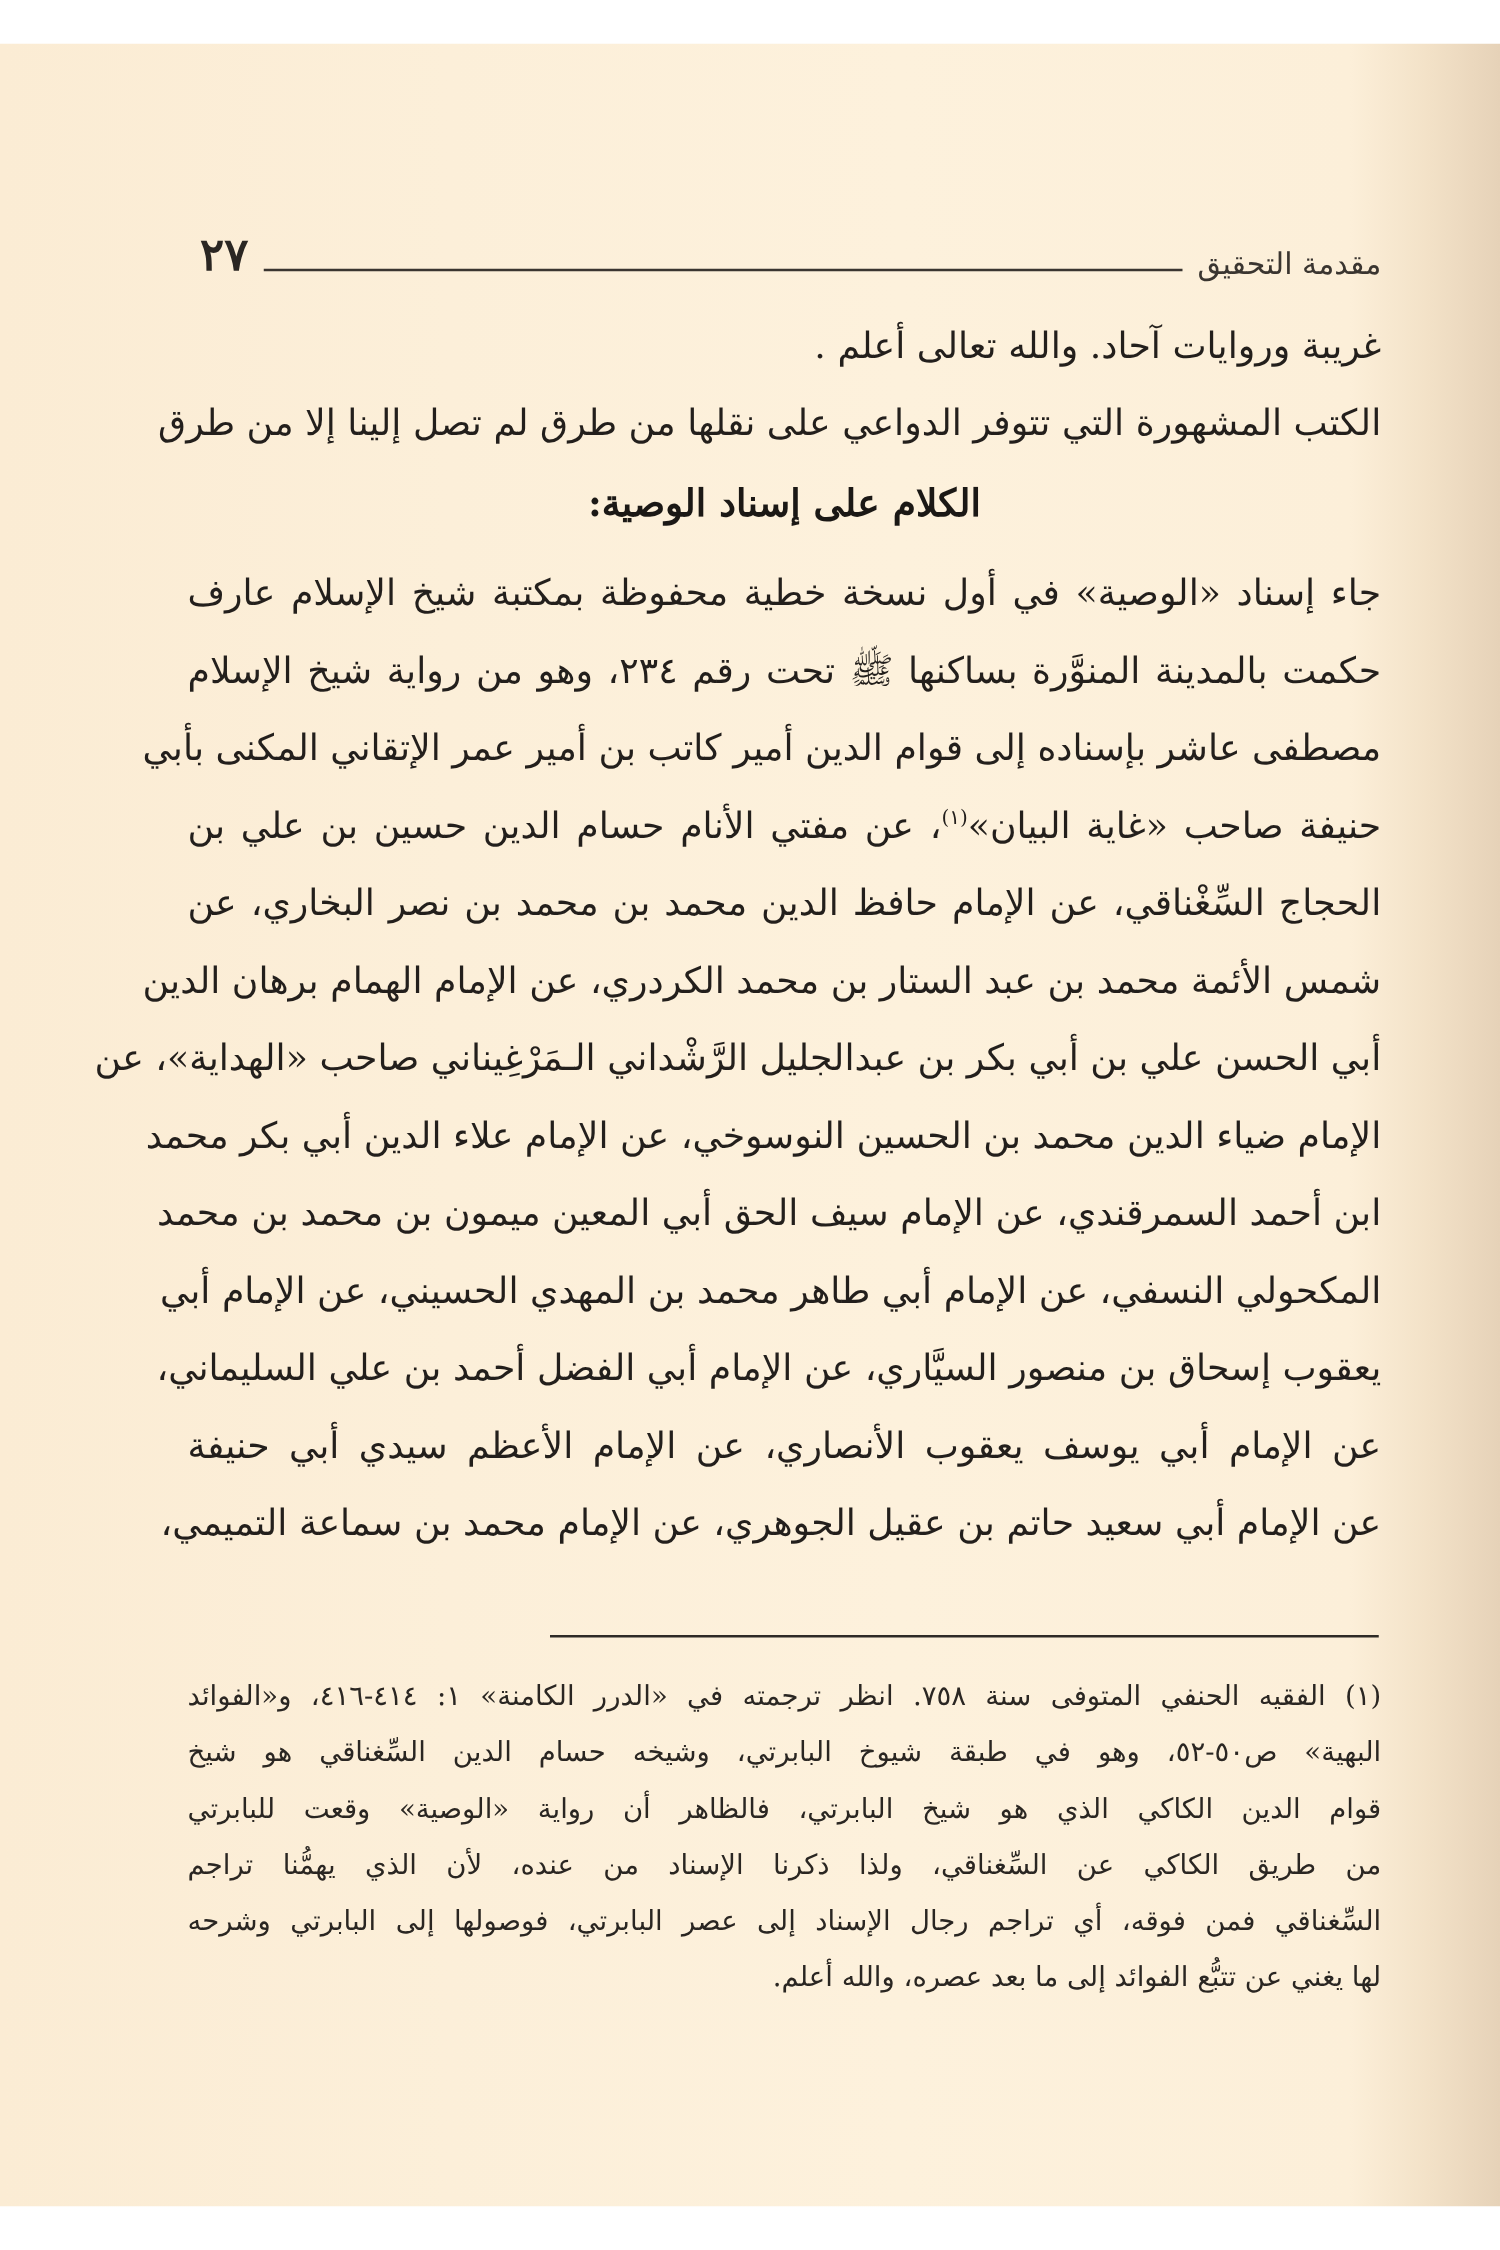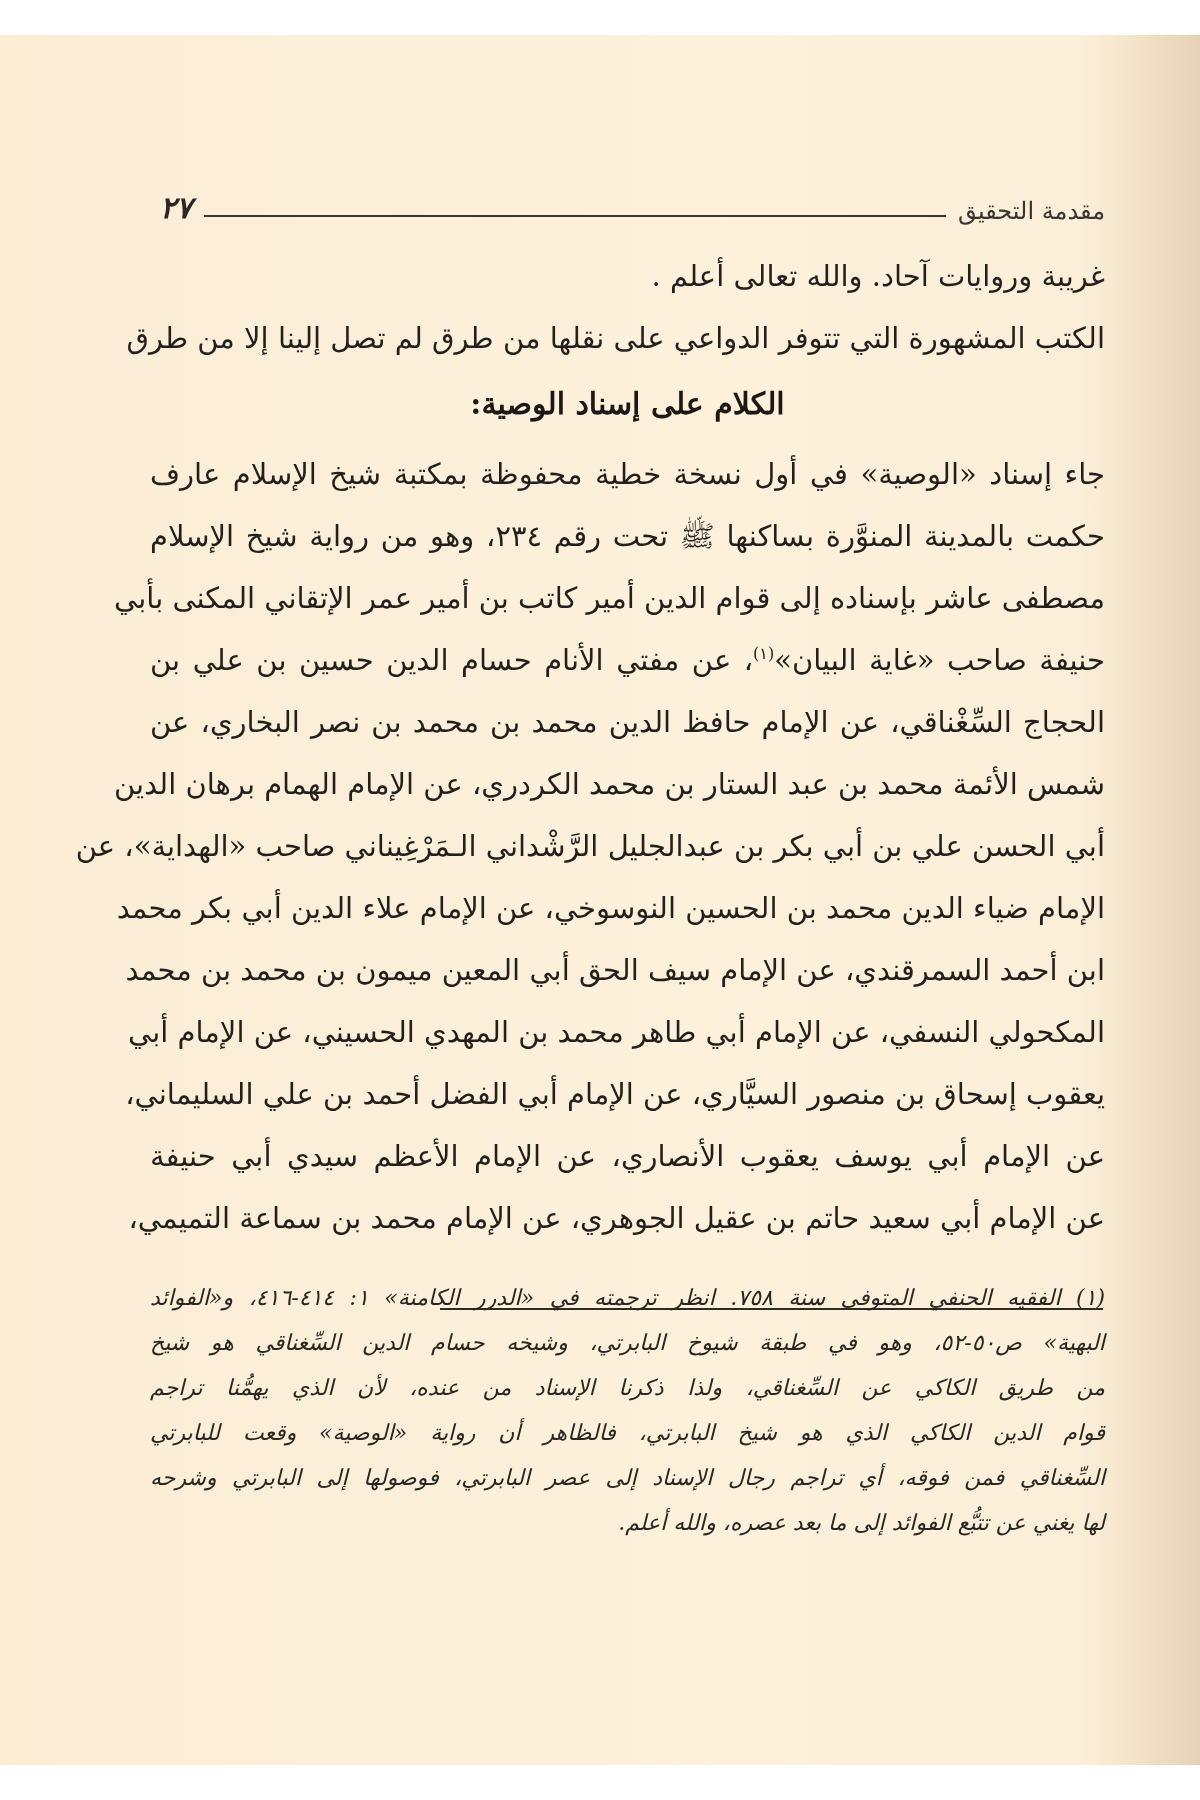--- a/index.html
+++ b/index.html
@@ -39,24 +39,23 @@
       white-space: nowrap;
       color: #3a3530;
     }
     .header-rule {
       flex: 1;
       height: 0;
       border-bottom: 2px solid #3a3530;
       margin: 0 12px 8px 12px;
     }
     .page-number {
-      font-size: 30px;
+      font-size: 36px;
       font-weight: bold;
       color: #2a2622;
-      font-style: italic;
     }
     .body-text {
       position: absolute;
       top: 210px;
       left: 150px;
       width: 955px;
       direction: rtl;
       color: #231f1c;
       font-size: 29px;
       line-height: 62px;
@@ -84,28 +83,27 @@
     .footnote-rule {
       position: absolute;
       top: 1273px;
       left: 440px;
       width: 663px;
       height: 0;
       border-bottom: 2px solid #2e2a26;
     }
     .footnotes {
       position: absolute;
-      top: 1240px;
+      top: 1300px;
       left: 150px;
       width: 955px;
       direction: rtl;
       color: #2a2622;
       font-size: 22px;
       line-height: 45px;
-      font-style: italic;
     }
     .footnotes .fline {
       display: block;
       text-align: justify;
       text-align-last: justify;
       white-space: nowrap;
       height: 45px;
     }
     .footnotes .fline.last {
       text-align-last: right;
@@ -146,19 +144,19 @@
     <span class="line">يعقوب إسحاق بن منصور السيَّاري، عن الإمام أبي الفضل أحمد بن علي السليماني،</span>
     <span class="line">عن الإمام أبي يوسف يعقوب الأنصاري، عن الإمام الأعظم سيدي أبي حنيفة</span>
     <span class="line">عن الإمام أبي سعيد حاتم بن عقيل الجوهري، عن الإمام محمد بن سماعة التميمي،</span>
   </div>
 
   <div class="footnote-rule"></div>
 
   <div class="footnotes">
     <span class="fline">(١) الفقيه الحنفي المتوفى سنة ٧٥٨. انظر ترجمته في «الدرر الكامنة» ١: ٤١٤-٤١٦، و«الفوائد</span>
     <span class="fline">البهية» ص٥٠-٥٢، وهو في طبقة شيوخ البابرتي، وشيخه حسام الدين السِّغناقي هو شيخ</span>
+    <span class="fline">قوام الدين الكاكي الذي هو شيخ البابرتي، فالظاهر أن رواية «الوصية» وقعت للبابرتي</span>
     <span class="fline">من طريق الكاكي عن السِّغناقي، ولذا ذكرنا الإسناد من عنده، لأن الذي يهمُّنا تراجم</span>
-    <span class="fline">قوام الدين الكاكي الذي هو شيخ البابرتي، فالظاهر أن رواية «الوصية» وقعت للبابرتي</span>
     <span class="fline">السِّغناقي فمن فوقه، أي تراجم رجال الإسناد إلى عصر البابرتي، فوصولها إلى البابرتي وشرحه</span>
     <span class="fline last">لها يغني عن تتبُّع الفوائد إلى ما بعد عصره، والله أعلم.</span>
   </div>
 
 </div>
 
 </body></html>

